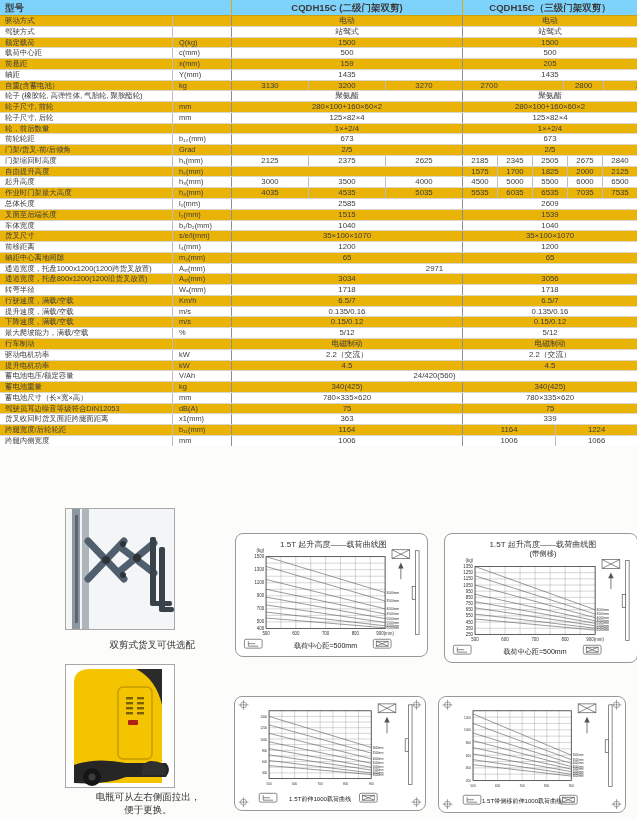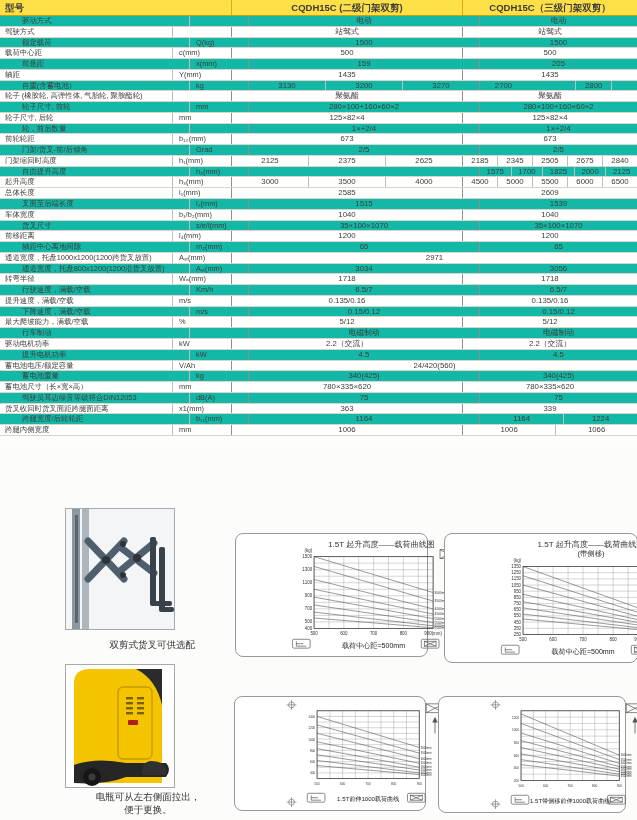--- a/index.html
+++ b/index.html
@@ -1,46 +1,46 @@
 <!DOCTYPE html>
 <html><head>
 <meta charset="utf-8">
 <style>
   html,body{margin:0;padding:0;background:#fff;}
   body{width:637px;height:820px;font-family:"Liberation Sans",sans-serif;-webkit-font-smoothing:antialiased;}
   .page{position:relative;width:637px;height:820px;overflow:hidden;background:#fdfdfc;}
 
   
   .spec-table{position:absolute;left:0;top:0;width:637px;background:#fff;}
-  .thead{display:flex;height:15px;background:#fde047;border-bottom:1px solid #c9a10c;align-items:flex-end;}
+  .thead{display:flex;height:15px;background:#7dd3fc;border-bottom:1px solid #c9a10c;align-items:flex-end;}
   .th{font-weight:bold;font-size:9.5px;line-height:15px;color:#3b3b3b;box-sizing:border-box;white-space:nowrap;overflow:hidden;}
   .th-label{width:172px;padding-left:5px;}
   .th-unit{width:59px;border-left:1px solid #d9ad10;}
   .th-a{width:231px;text-align:center;border-left:1px solid #d9ad10;}
   .th-b{flex:1;text-align:center;border-left:1px solid #d9ad10;}
 
   .row{display:flex;height:10.775px;box-sizing:border-box;border-bottom:1px solid #d9d5c8;background:#fff;}
-  .row.alt{background:#14b8a6;padding-left:17px;}
+  .row.alt{background:#eab308;}
   .cell{box-sizing:border-box;white-space:nowrap;overflow:hidden;color:#3c3c3c;}
   .c-label{width:172px;padding-left:5px;font-size:7.4px;line-height:10px;}
   .c-unit{width:59px;padding-left:6px;font-size:7.4px;line-height:10px;border-left:1px solid #bdbdbd;}
   .grp{display:flex;box-sizing:border-box;border-left:1px solid #8f8f8f;}
   .grp-a{width:231px;}
   .grp-b{flex:1;}
   .sub{flex:1;text-align:center;font-size:7.8px;line-height:10px;border-left:1px solid #bdbdbd;box-sizing:border-box;white-space:nowrap;overflow:hidden;color:#3c3c3c;}
   .sub:first-child{border-left:none;}
 
   
   .bottom{position:absolute;left:0;top:446px;width:637px;height:374px;background:#fcfcfb;}
   .photo{position:absolute;border:1px solid #a8a8a8;background:#fff;box-sizing:border-box;}
   .photo svg{display:block;}
   .caption{position:absolute;font-size:9.5px;color:#2e2e2e;line-height:13px;text-align:center;}
   .caption.center{text-align:center;}
 
-  .panel{position:absolute;border:1px solid #999;border-radius:8px;background:#fff;box-sizing:border-box;padding-left:48px;}
+  .panel{position:absolute;border:1px solid #999;border-radius:8px;background:#fff;box-sizing:border-box;}
   .panel svg{display:block;}
 </style>
 </head>
 <body>
 
 <div class="page">
 
   <div class="spec-table">
     <div class="thead">
       <div class="th th-label">型号</div>
@@ -220,20 +220,36 @@
             <div class="sub">3000</div>
             <div class="sub">3500</div>
             <div class="sub">4000</div>
           </div>
           <div class="grp grp-b">
             <div class="sub">4500</div>
             <div class="sub">5000</div>
             <div class="sub">5500</div>
             <div class="sub">6000</div>
             <div class="sub">6500</div>
+          </div>
+        </div>
+        <div class="row alt">
+          <div class="cell c-label">作业时门架最大高度</div>
+          <div class="cell c-unit">h₄(mm)</div>
+          <div class="grp grp-a">
+            <div class="sub">4035</div>
+            <div class="sub">4535</div>
+            <div class="sub">5035</div>
+          </div>
+          <div class="grp grp-b">
+            <div class="sub">5535</div>
+            <div class="sub">6035</div>
+            <div class="sub">6535</div>
+            <div class="sub">7035</div>
+            <div class="sub">7535</div>
           </div>
         </div>
         <div class="row">
           <div class="cell c-label">总体长度</div>
           <div class="cell c-unit">l₁(mm)</div>
           <div class="grp grp-a">
             <div class="sub">2585</div>
           </div>
           <div class="grp grp-b">
             <div class="sub">2609</div>

